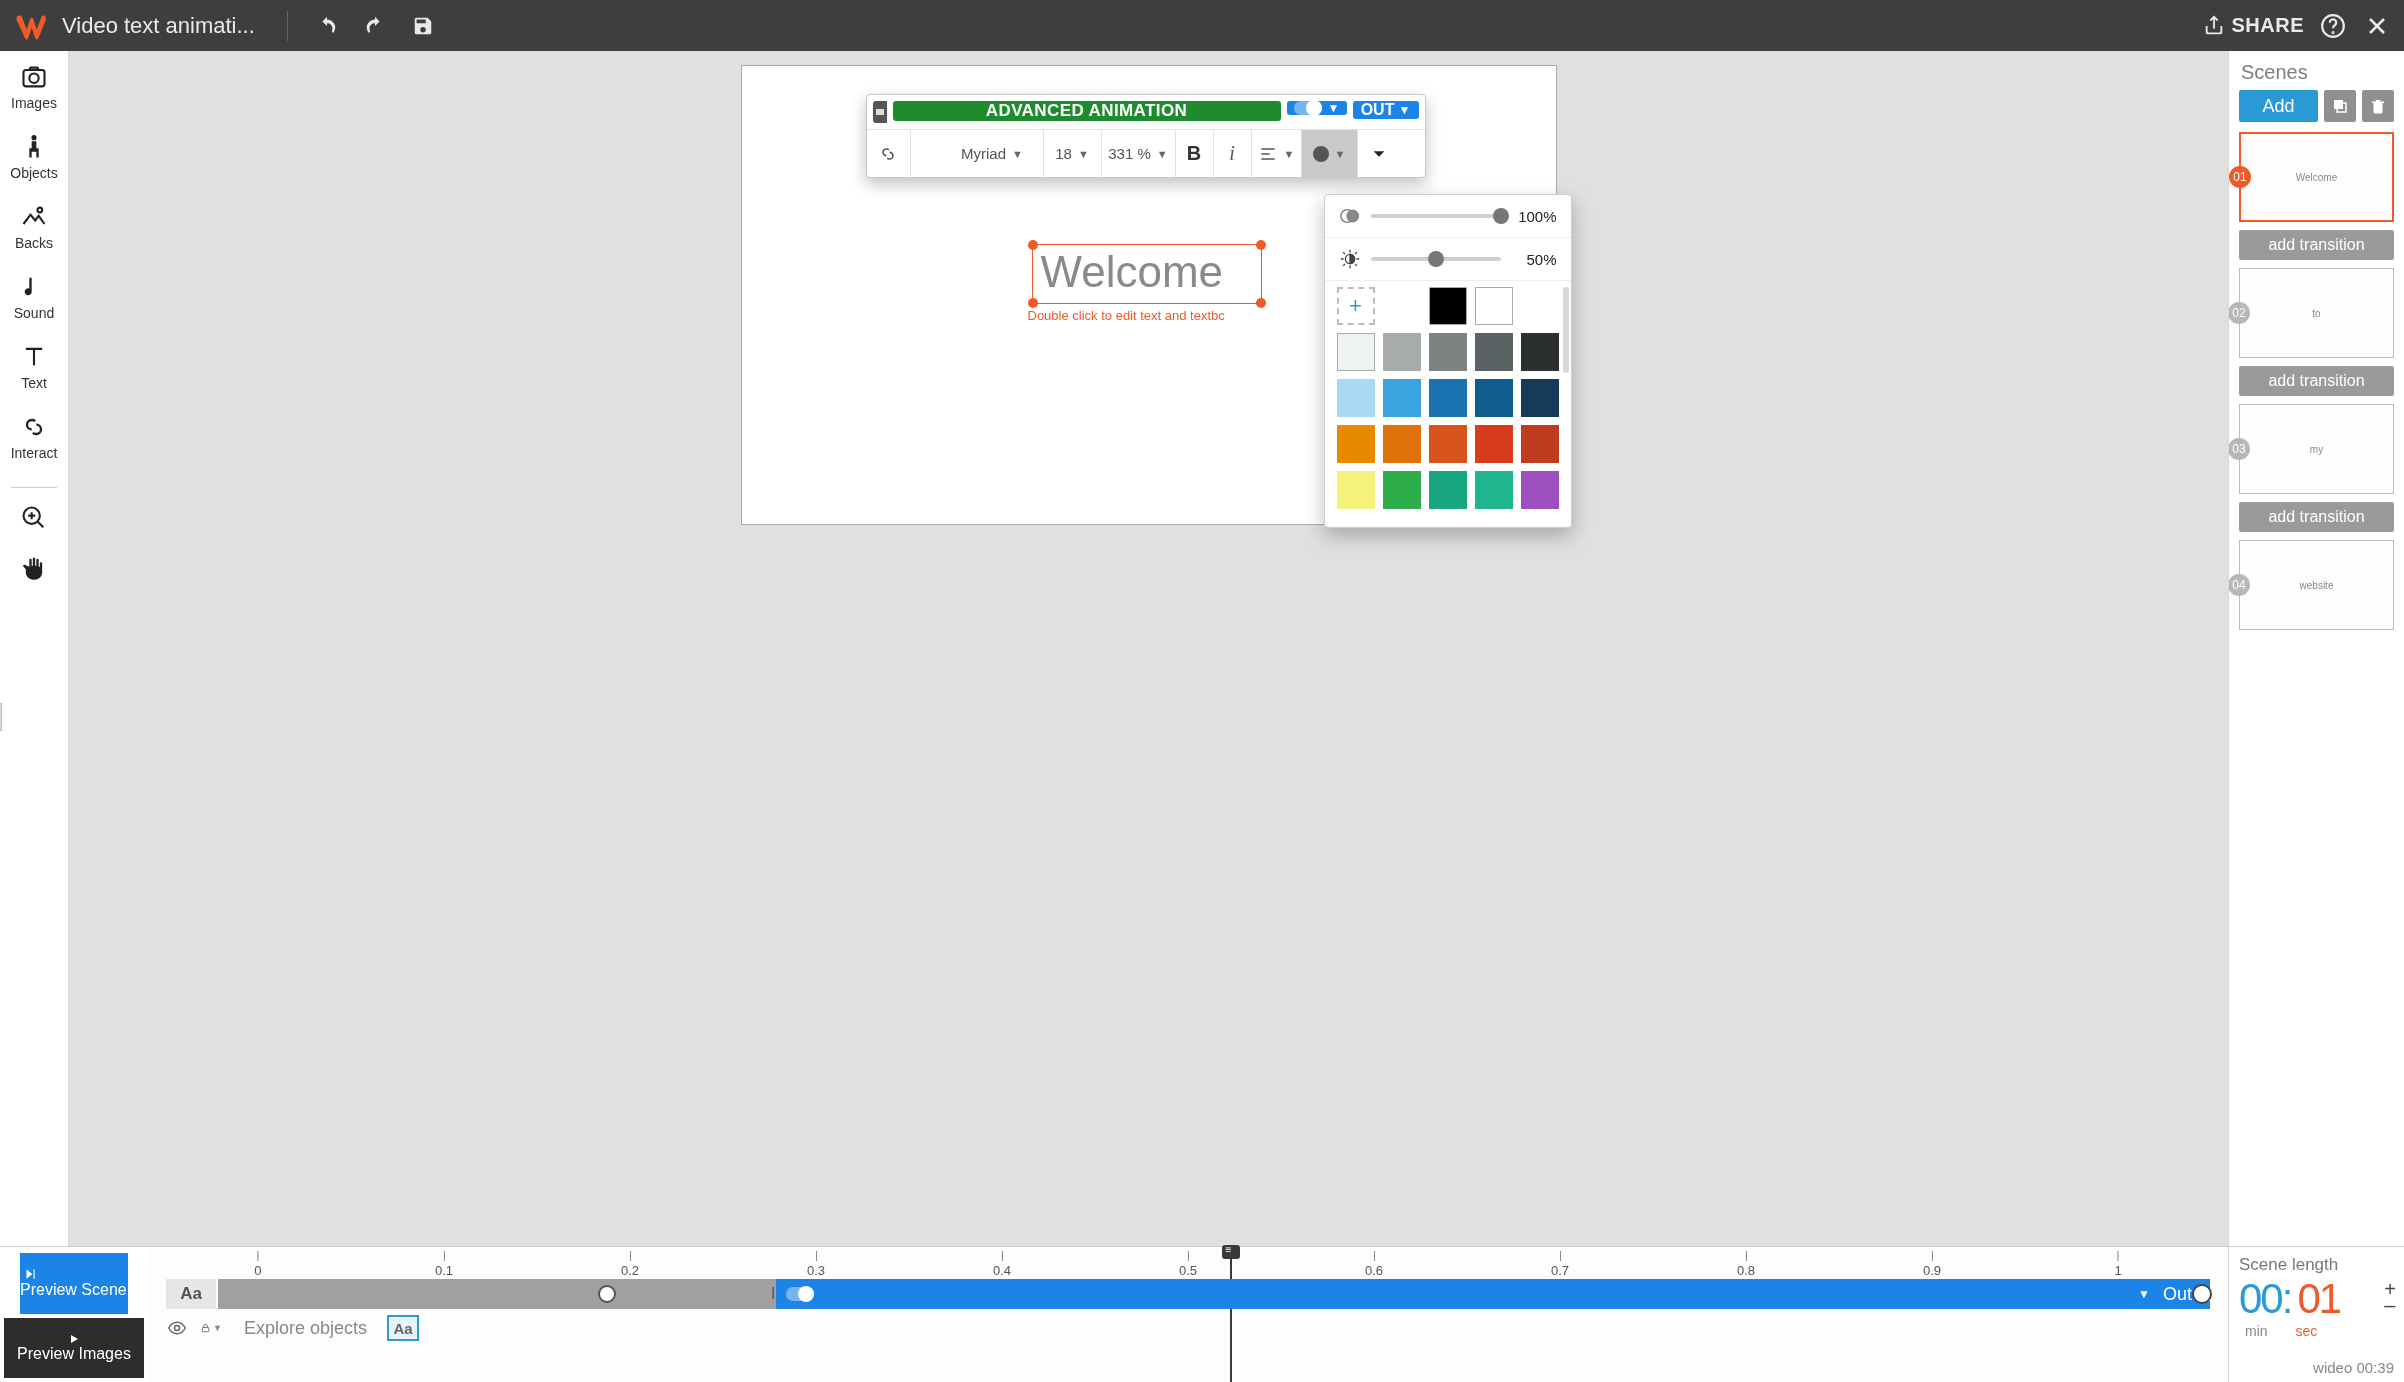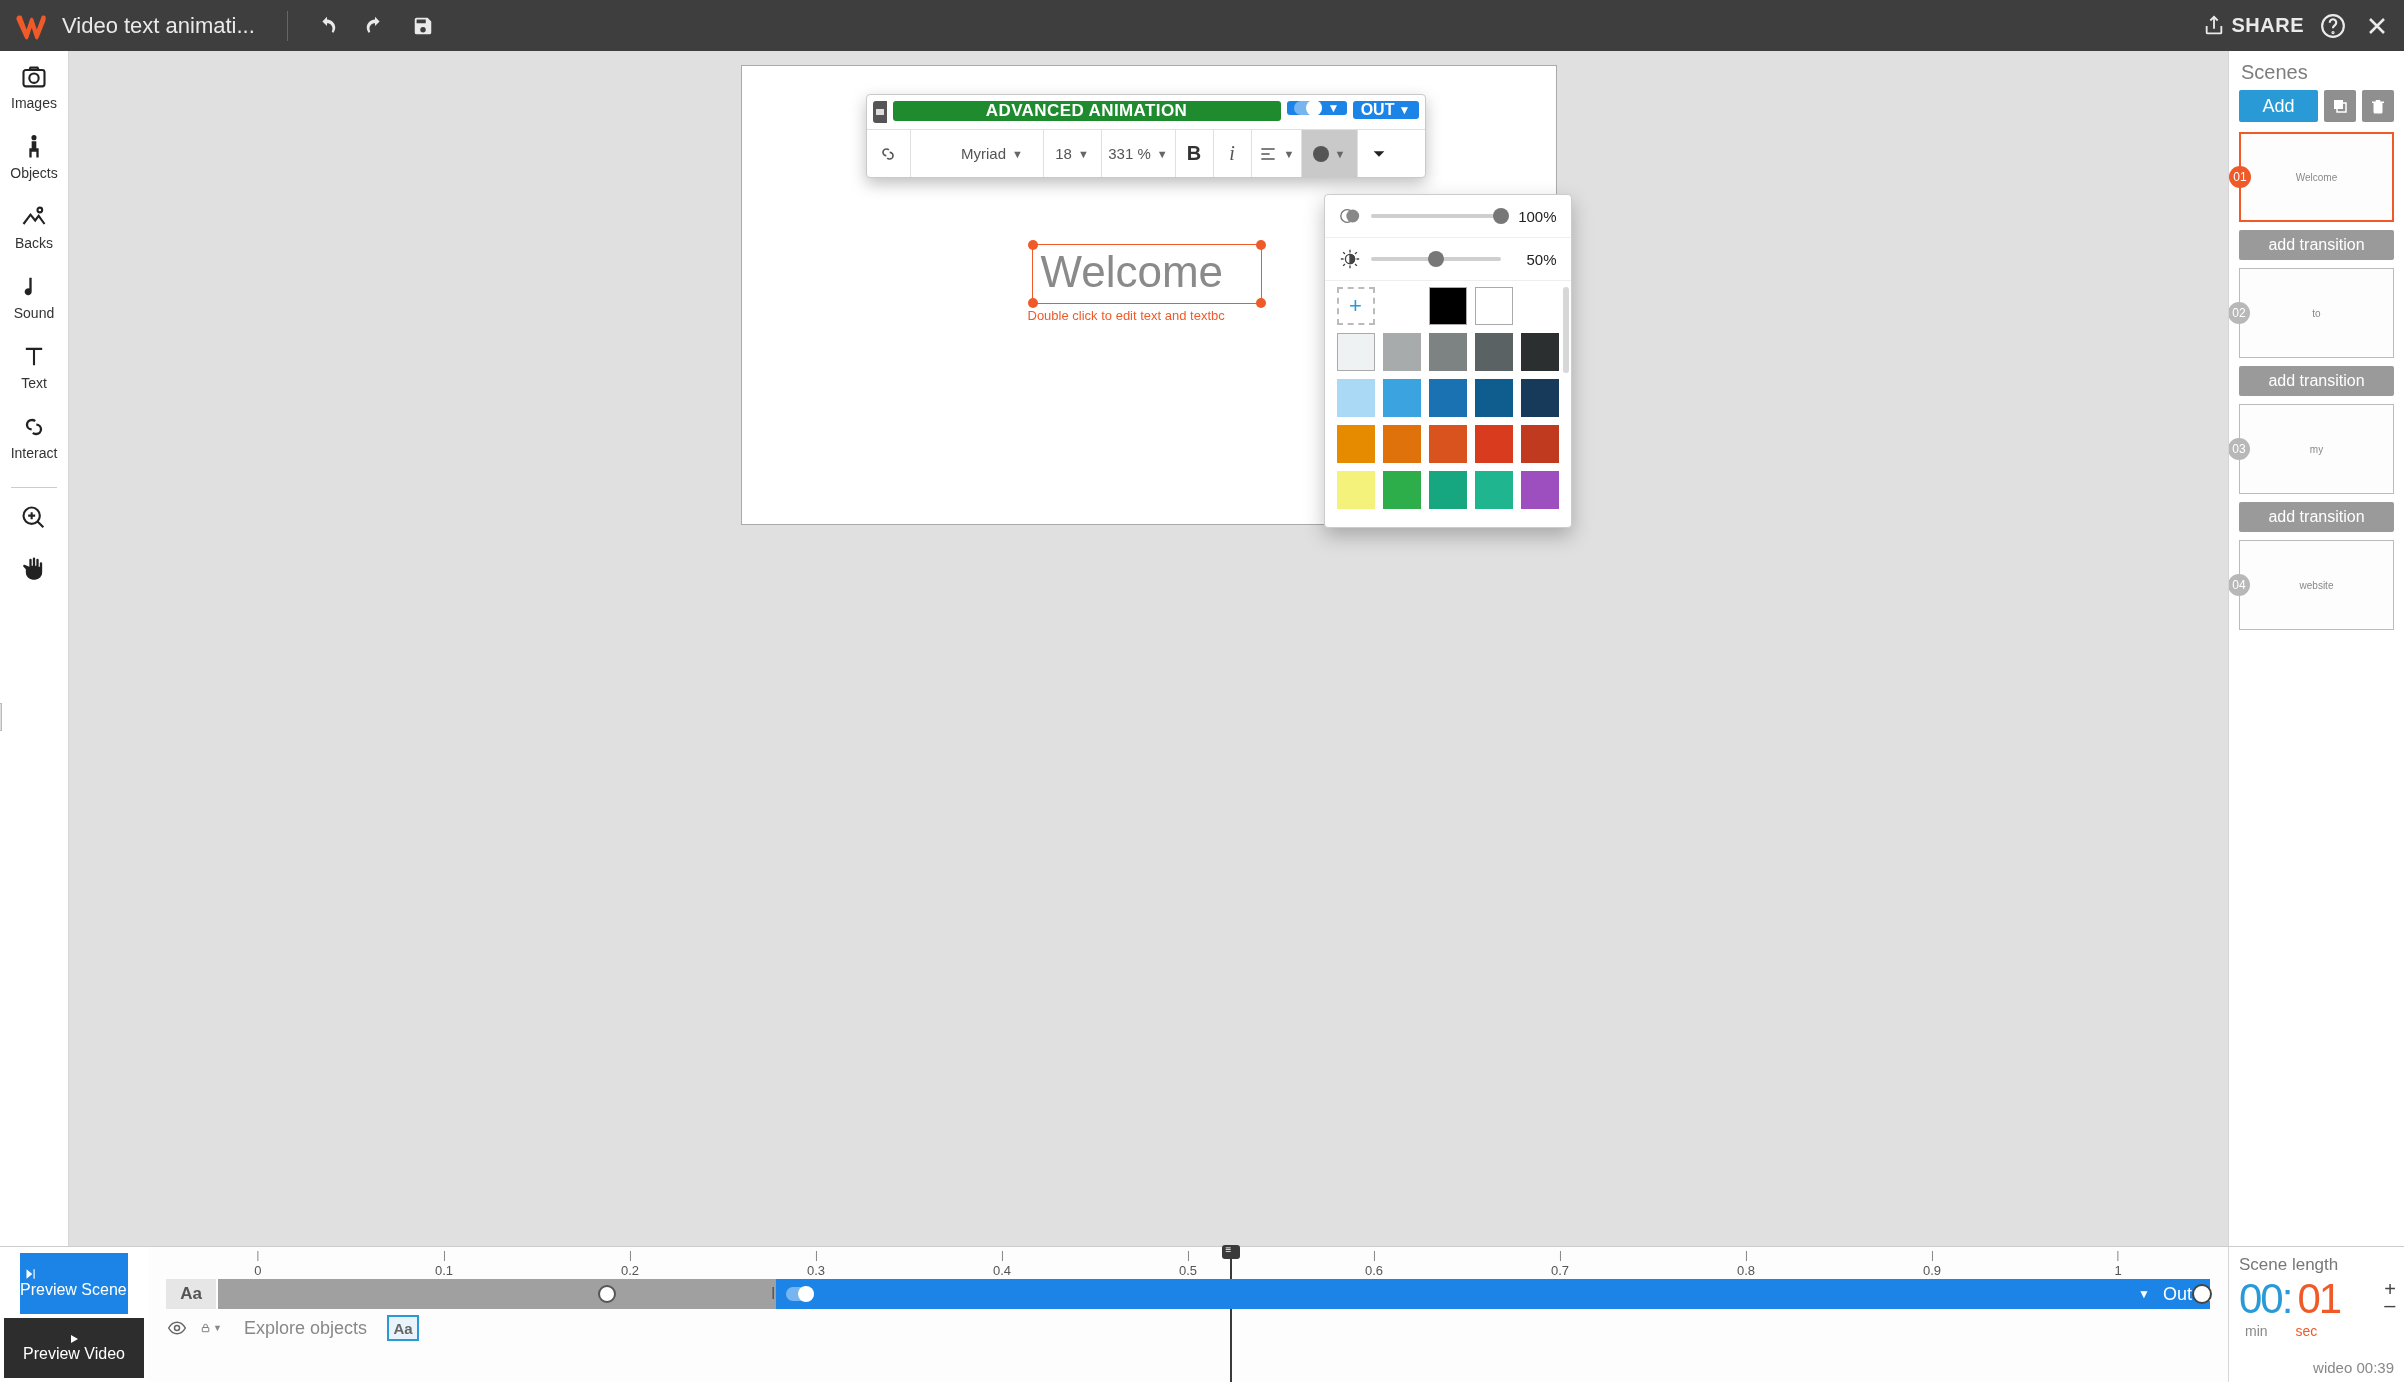--- a/index.html
+++ b/index.html
@@ -405,21 +405,21 @@
     <div class="prev-scene">
       <svg width="20" height="14" viewBox="0 0 24 24" fill="currentColor">
           <path d="M6 4l10 8-10 8zM18 4h2v16h-2z"></path>
         </svg>
       <span>Preview Scene</span>
     </div>
     <div class="prev-wideo">
       <svg width="16" height="12" viewBox="0 0 24 24" fill="currentColor">
           <path d="M6 4l14 8-14 8z"></path>
         </svg>
-      <span>Preview Video</span>
+      <span>Preview Images</span>
     </div>
   </div>
 
   <div class="footer-mid">
     <div class="ruler">
       <div class="tick" style="left:4.5%">0</div>
       <div class="tick" style="left:13.6%">0.1</div>
       <div class="tick" style="left:22.7%">0.2</div>
       <div class="tick" style="left:31.8%">0.3</div>
       <div class="tick" style="left:40.9%">0.4</div>

